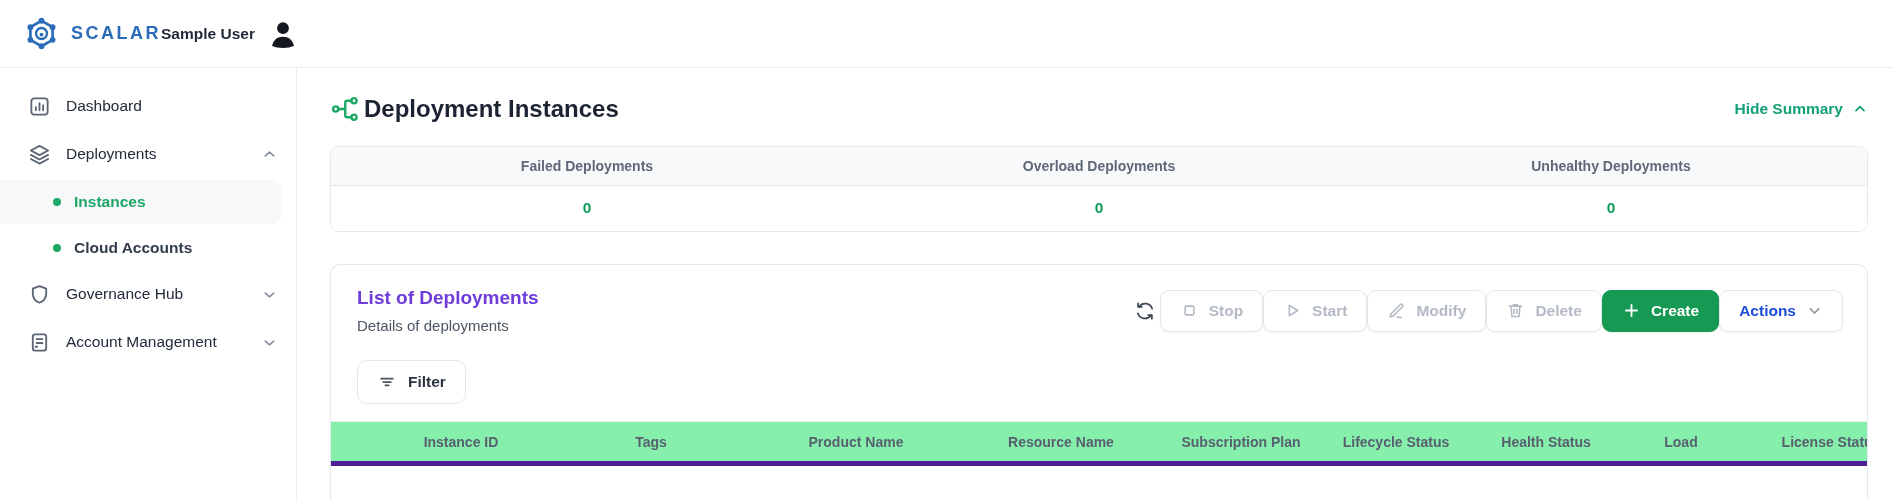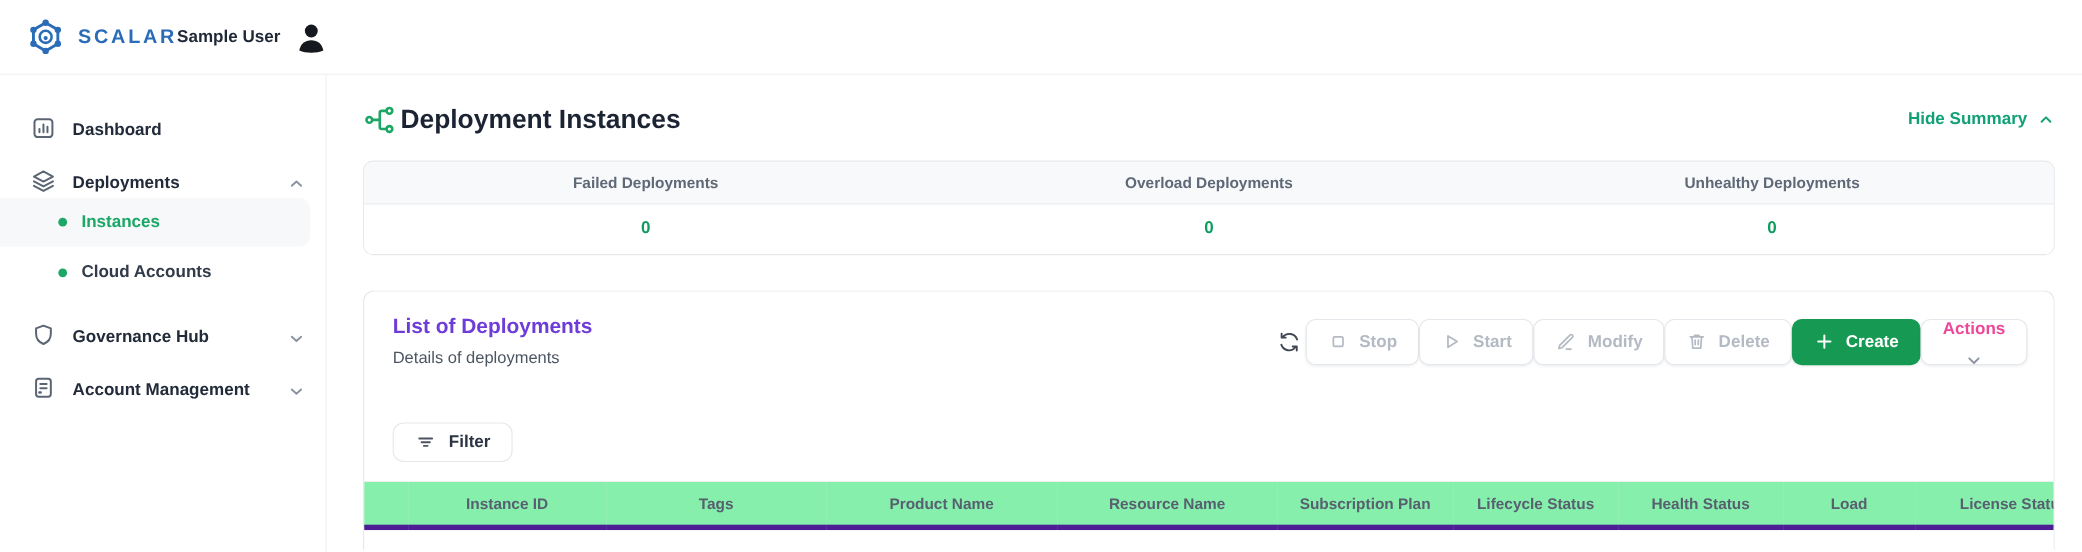--- a/index.html
+++ b/index.html
@@ -12,22 +12,22 @@
   .brand { display:flex; align-items:center; gap:12px; }
   .brand-name { color:#2b6cb8; font-weight:bold; font-size:18px; letter-spacing:2.5px; }
   .userbox { display:flex; align-items:center; gap:12px; }
   .username { font-weight:bold; font-size:15.5px; color:#1f2836; }
 
   
   .shell { display:flex; height:434px; }
 
   
   .sidebar { width:297px; border-right:1px solid #ebedf0; padding-top:16px; background:#fff; flex:none; }
-  .nav-item { height:44px; margin-bottom:4px; display:flex; align-items:flex-end; gap:15px;
-    padding:0 18px 0 28px; cursor:pointer; font-size:15.5px; font-weight:bold; color:#222b3a; }
+  .nav-item { height:44px; margin-bottom:4px; display:flex; align-items:center; gap:15px;
+    padding:0 18px 0 28px; cursor:pointer; font-size:15.5px; font-weight:normal; color:#222b3a; }
   .nav-item .nicon { width:23px; height:23px; color:#5b6573; flex:none; display:flex; }
   .nav-item .chev { margin-left:auto; color:#8b93a0; display:flex; }
   .nav-sub { height:44px; margin-bottom:2px; display:flex; align-items:center; gap:13px;
     padding-left:53px; cursor:pointer; font-size:15.5px; font-weight:bold; color:#313b49; }
   .nav-sub .dot { width:8px; height:8px; border-radius:50%; background:#1ca766; flex:none; }
   .nav-sub.active { background:#f7f8f9; border-radius:0 10px 10px 0; margin-right:14px; color:#1ca766; }
 
   
   .main { flex:1; padding:26px 25px 0 33px; background:#fff; min-width:0; }
   .title-row { display:flex; align-items:center; justify-content:space-between; }
@@ -52,25 +52,25 @@
 
   .toolbar { display:flex; align-items:center; }
   .icon-btn { border:none; background:none; color:#3f4854; cursor:pointer; display:flex; padding:4px; }
   .btn { height:42px; display:inline-flex; align-items:center; gap:10px; padding:0 19px;
     background:#fff; border:1px solid #e4e7eb; border-radius:9px; font-size:15.5px; font-weight:bold;
     box-shadow:0 1px 2px rgba(20,30,50,.06); cursor:pointer;
     font-family:"Liberation Sans","DejaVu Sans",sans-serif; }
   .btn.disabled { color:#b4bac4; }
   .btn.disabled svg { color:#b4bac4; }
   .btn-create { background:#169a53; border-color:#169a53; color:#fff; }
-  .btn-actions { color:#ec4899;flex-direction:column; }
+  .btn-actions { color:#1d4ed8; }
   .btn-actions svg { color:#8b93a0; }
 
   .filter-row { padding:26px 0 0 26px; }
-  .btn-filter { height:36px; border-radius:10px; color:#2c3544; gap:11px; box-shadow:none;margin-top:24px; }
+  .btn-filter { height:44px; border-radius:10px; color:#2c3544; gap:11px; box-shadow:none; }
   .btn-filter svg { color:#4b5462; }
 
   .table-wrap { margin-top:17px; overflow:hidden; }
   table { border-collapse:collapse; table-layout:fixed; width:1590px; }
   thead th { background:#86efac; border-top:1px solid #eceef1; border-bottom:5px solid #4c1d95;
     height:42px; font-size:14px; font-weight:bold; color:#57606f; text-align:center; white-space:nowrap; overflow:visible; }
   svg { display:block; }
 </style>
 </head>
 <body>

